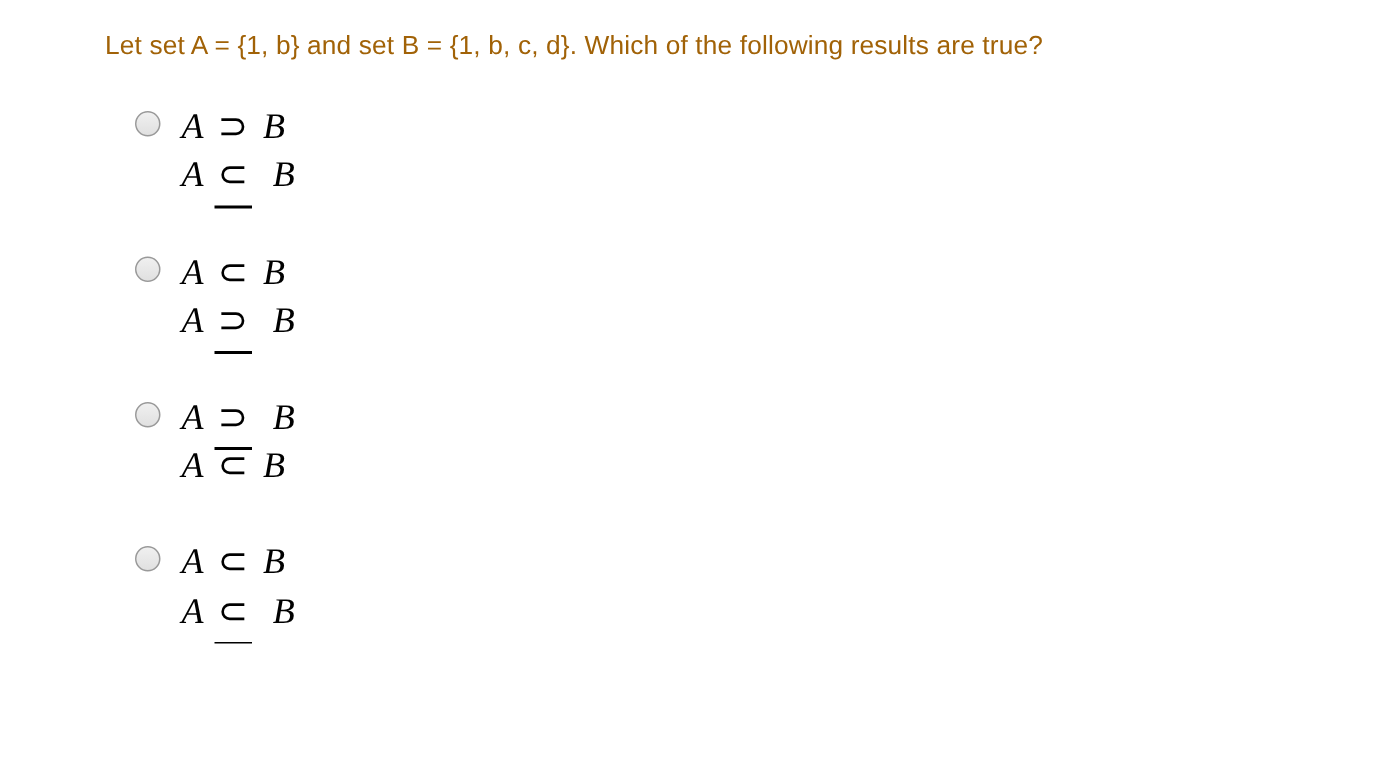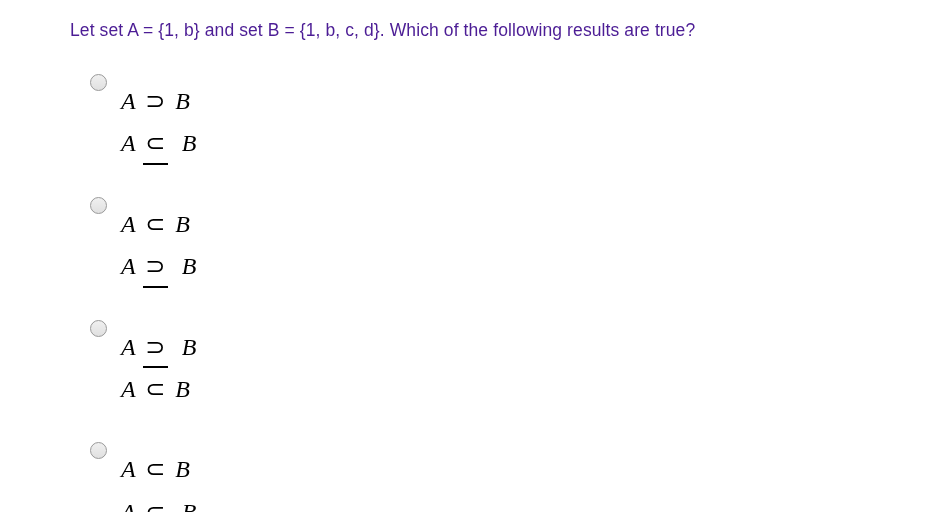--- a/index.html
+++ b/index.html
@@ -9,21 +9,21 @@
     }
     body {
       font-family: -apple-system, BlinkMacSystemFont, "Segoe UI", Helvetica, Arial, sans-serif;
       background: #ffffff;
       padding: 20px 70px;
       width: 932px;
       height: 512px;
     }
     .question-text {
       font-size: 17.5px;
-      color: #4c1d95;
+      color: #a16207;
       margin-bottom: 28px;
       font-weight: 400;
       letter-spacing: 0.1px;
     }
     .options {
       padding-left: 20px;
     }
     .option {
       display: flex;
       align-items: flex-start;
@@ -36,22 +36,21 @@
       border-radius: 50%;
       background: linear-gradient(to bottom, #f0f0f0, #e0e0e0);
       margin-top: 5px;
       margin-right: 14px;
       flex-shrink: 0;
       cursor: pointer;
     }
     .option-content {
       display: flex;
       flex-direction: column;
-      gap: 10px;
-      margin-top: 16px;
+      gap: 0;
     }
     .math-line {
       font-family: "Times New Roman", Times, serif;
       font-size: 24px;
       color: #000000;
       line-height: 1.35;
       font-style: italic;
       letter-spacing: 0.5px;
     }
     .sym {

